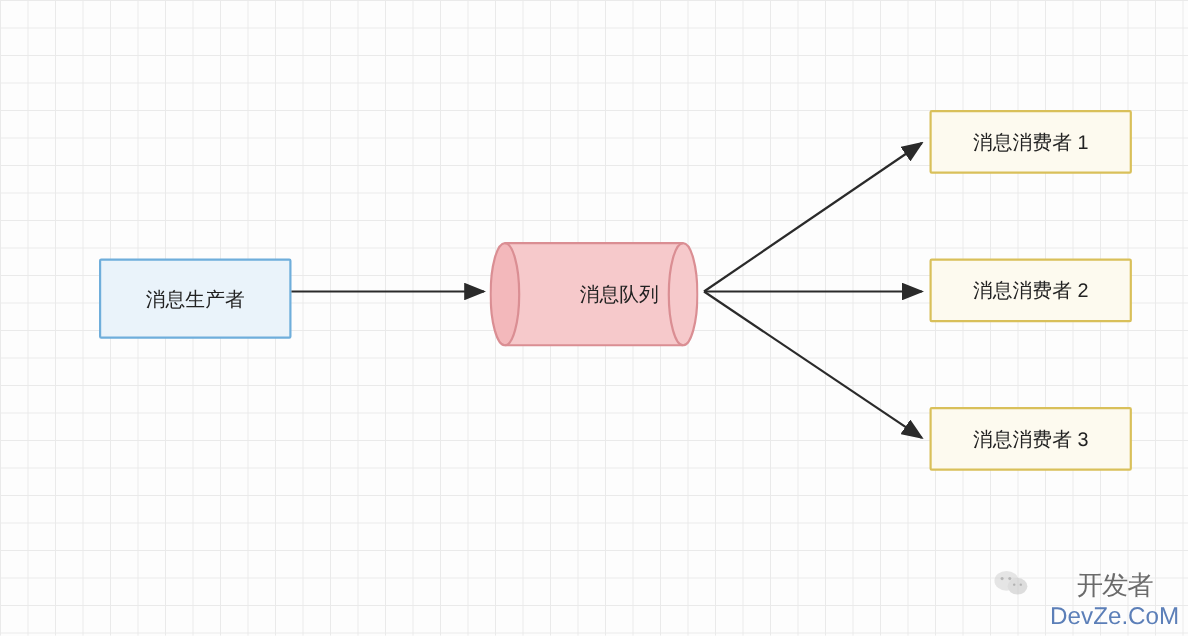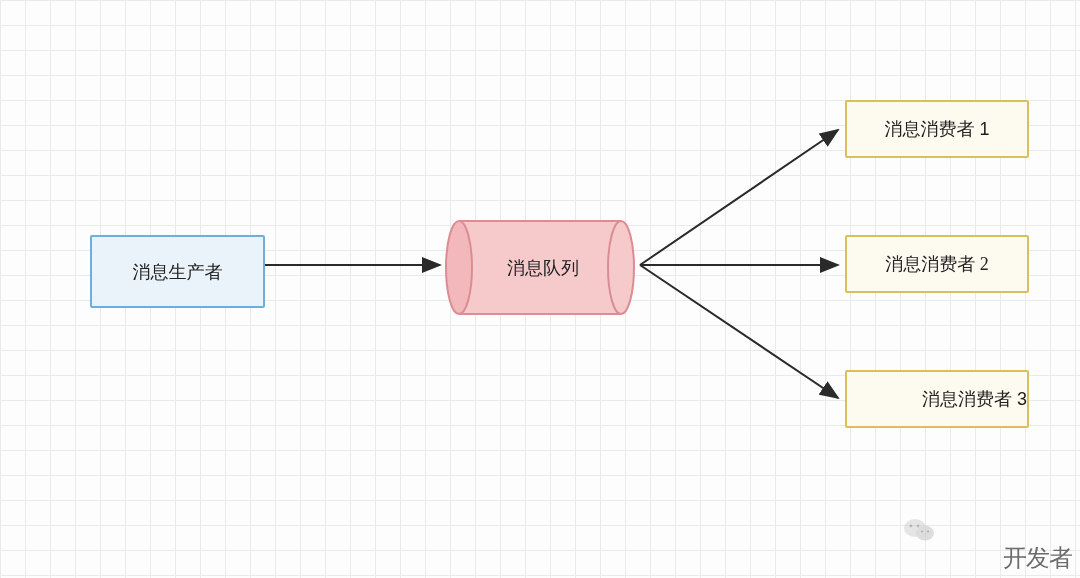--- a/index.html
+++ b/index.html
@@ -38,32 +38,32 @@
     }
     .consumer {
       left: 845px;
       width: 184px;
       height: 58px;
       border: 2px solid #d9c05a;
       background: #fdfaef;
       border-radius: 2px;
     }
     .consumer-1 { top: 100px; }
-    .consumer-2 { top: 235px; font-family: Liberation Serif, serif; }
-    .consumer-3 { top: 370px; justify-content: flex-end; }
+    .consumer-2 { top: 235px; }
+    .consumer-3 { top: 370px; }
     .cylinder {
       position: absolute;
       left: 445px;
       top: 220px;
       width: 190px;
       height: 95px;
     }
     .cylinder-label {
       position: absolute;
-      left: 448px;
+      left: 468px;
       top: 220px;
       width: 190px;
       height: 95px;
       display: flex;
       align-items: center;
       justify-content: center;
       font-size: 18px;
       color: #222;
       z-index: 3;
     }
@@ -155,13 +155,14 @@
   <ellipse cx="12" cy="11" rx="11" ry="9" fill="#cfcfcf"></ellipse>
   <ellipse cx="22" cy="16" rx="9" ry="7.5" fill="#bfbfbf"></ellipse>
   <circle cx="8" cy="9" r="1.4" fill="#7a7a7a"></circle>
   <circle cx="15" cy="9" r="1.4" fill="#7a7a7a"></circle>
   <circle cx="19" cy="14.5" r="1.1" fill="#6a6a6a"></circle>
   <circle cx="25" cy="14.5" r="1.1" fill="#6a6a6a"></circle>
 </svg>
 
 <div class="watermark">
   <div class="line1">开发者</div>
+  <div class="line2">DevZe.CoM</div>
 </div>
 
 </body></html>

